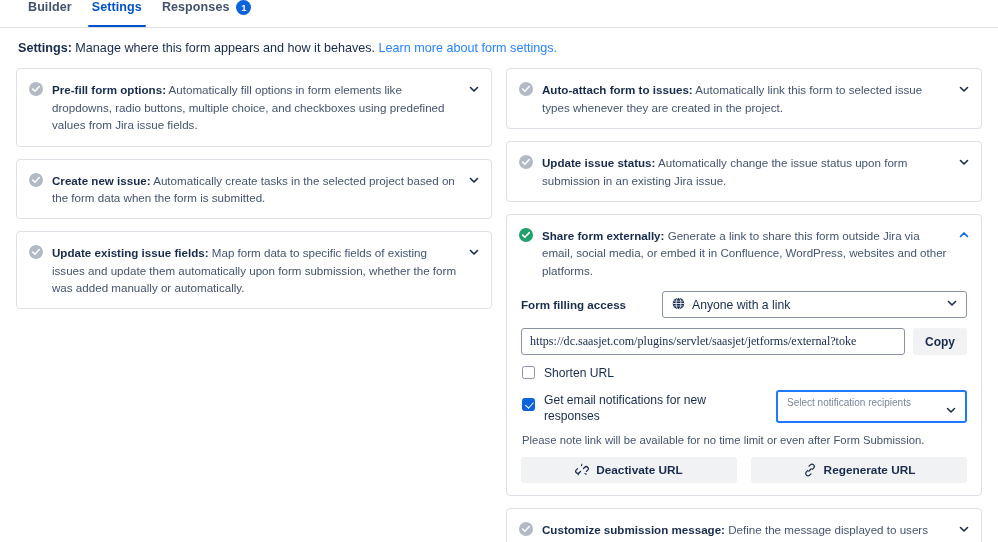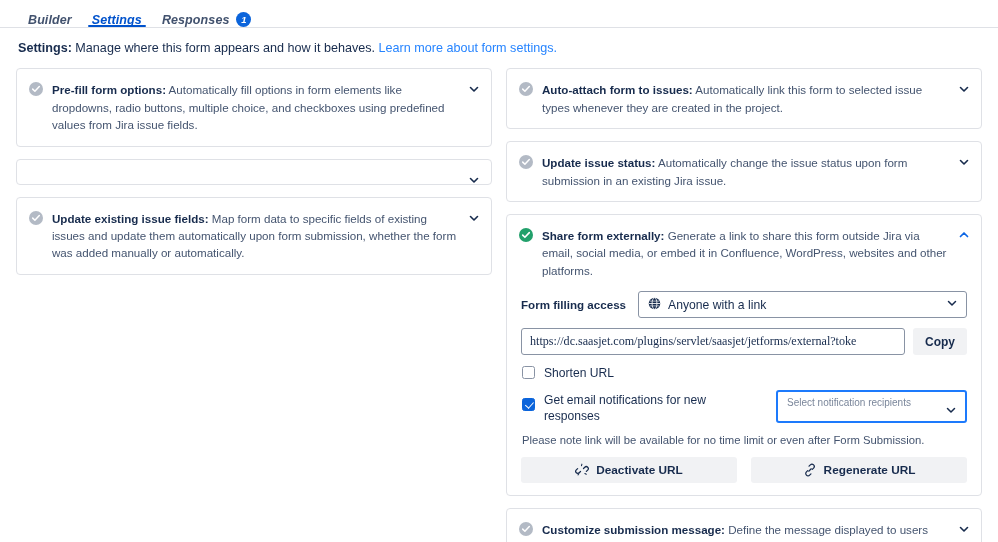--- a/index.html
+++ b/index.html
@@ -22,25 +22,24 @@
     padding-left: 18px;
     border-bottom: 1px solid #DFE1E6;
   }
   .tab {
     font-size: 12.5px;
     font-weight: 700;
     color: #42526E;
     padding: 0 10px;
     height: 27px;
     display: flex;
-    align-items: flex-end;
+    align-items: flex-start;
     position: relative;
     cursor: pointer;
     letter-spacing: .1px;
-    font-style: italic;
   }
   .tab.active { color: #0052CC; }
   .tab.active::after {
     content:"";
     position:absolute; left:6px; right:6px; bottom:0;
     height: 2.5px; background:#0052CC; border-radius:2px;
   }
   .badge {
     display:inline-flex; align-items:center; justify-content:center;
     width: 15px; height: 15px; border-radius: 50%;
@@ -118,20 +117,21 @@
     height: 27px;
     border: 1px solid #8993A4;
     border-radius: 3px;
     background:#fff;
     display:flex; align-items:center;
     padding: 0 8px 0 9px;
     font-size: 12.2px;
     color:#172B4D;
     cursor: pointer;
     position: relative;
+    margin-left: 24px;
   }
   .select-access .globe { flex:0 0 auto; margin-right:7px; display:block; }
   .select-access .caret { margin-left:auto; }
 
   .row-url { display:flex; align-items:center; gap: 8px; margin-bottom: 11px; }
   .url-input {
     flex: 1 1 auto;
     height: 27px;
     border: 1px solid #8993A4;
     border-radius: 3px;
@@ -264,20 +264,31 @@
         </div>
       </div>
       <span class="chev">
         <svg width="12" height="12" viewBox="0 0 12 12">
             <path d="M2.5 4.5 L6 8 L9.5 4.5" stroke="#172B4D" stroke-width="1.6" fill="none" stroke-linecap="round" stroke-linejoin="round"></path>
           </svg>
       </span>
     </div>
 
     <div class="card">
+      <div class="card-head">
+        <span class="chk">
+          <svg width="14" height="14" viewBox="0 0 14 14">
+              <circle cx="7" cy="7" r="7" fill="#B3BAC5"></circle>
+              <path d="M3.7 7.1 L5.9 9.3 L10.3 4.6" stroke="#fff" stroke-width="1.5" fill="none" stroke-linecap="round" stroke-linejoin="round"></path>
+            </svg>
+        </span>
+        <div class="card-text">
+          <b>Create new issue:</b><span> Automatically create tasks in the selected project based on the form data when the form is submitted.</span>
+        </div>
+      </div>
       <span class="chev">
         <svg width="12" height="12" viewBox="0 0 12 12">
             <path d="M2.5 4.5 L6 8 L9.5 4.5" stroke="#172B4D" stroke-width="1.6" fill="none" stroke-linecap="round" stroke-linejoin="round"></path>
           </svg>
       </span>
     </div>
 
     <div class="card">
       <div class="card-head">
         <span class="chk">

